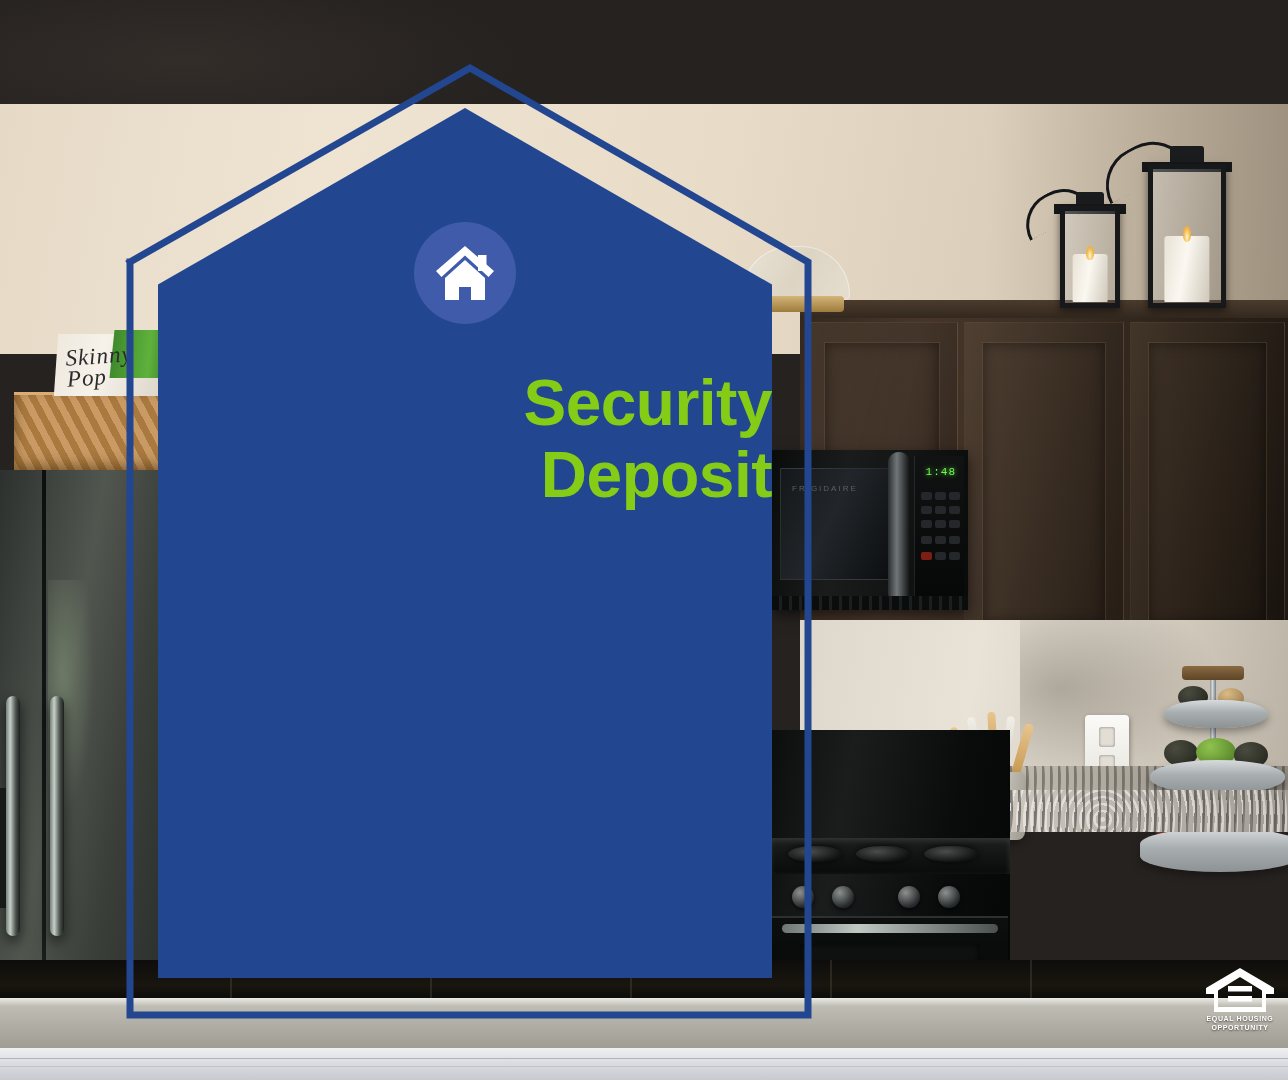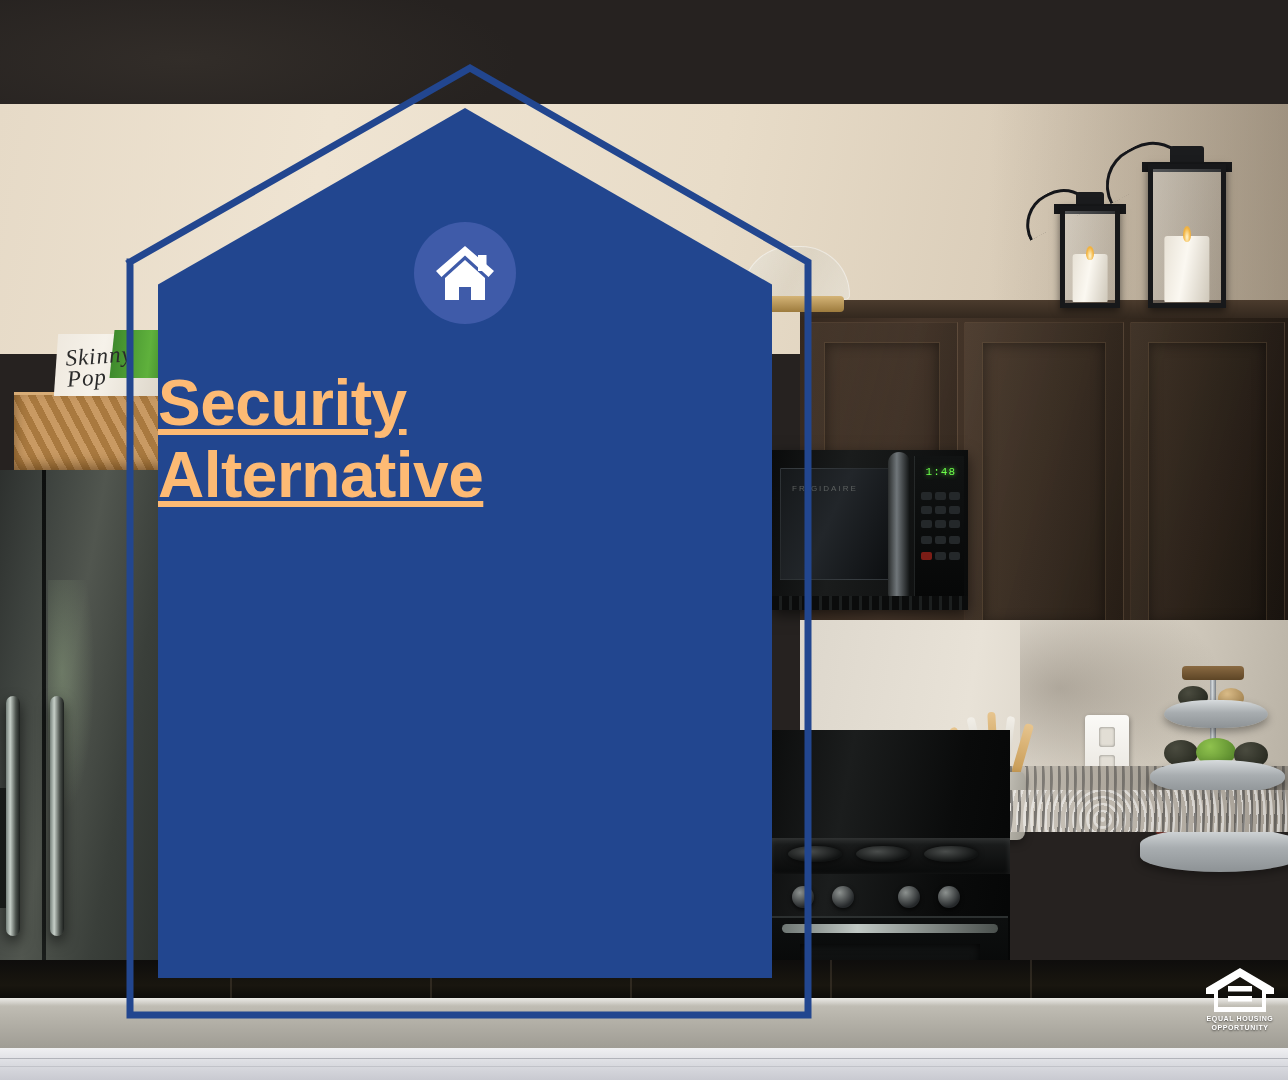--- a/index.html
+++ b/index.html
@@ -369,24 +369,23 @@
   .icon-circle{
     position:absolute; left:50%; transform:translateX(-50%);
     top:114px; width:102px; height:102px; border-radius:50%;
     background:var(--accent,#3F5BA9);
     display:flex; align-items:center; justify-content:center;
   }
   .icon-circle svg{ display:block; }
 
   .headline{
     position:absolute; left:0; right:0; top:260px;
-    text-align:left; color:#fdba74;
+    text-align:right; color:#84cc16;
     font-size:64px; font-weight:bold; line-height:1.12;
     letter-spacing:-.5px;
-    text-decoration:underline;
   }
 
   .body{
     position:absolute; left:24px; right:24px; top:556px;
     text-align:center; color:#f3f5fa;
     font-size:28.5px; font-weight:400; line-height:1.55;
     letter-spacing:.1px;
   }
 
   
@@ -579,21 +578,21 @@
         <svg width="62" height="58" viewBox="0 0 62 58">
           <path d="M31 2 L60 27 L54.5 33 L31 11.5 L7.5 33 L2 27 Z" fill="#ffffff"></path>
           <rect x="44" y="11" width="8.5" height="16" fill="#ffffff"></rect>
           <path d="M31 16 L51 34 L51 56 L11 56 L11 34 Z" fill="#ffffff"></path>
           <rect x="25" y="43" width="12" height="13" fill="#3F5BA9"></rect>
         </svg>
       </div>
 
       <div class="headline">
         <div>Security</div>
-        <div>Alternative</div>
+        <div>Deposit</div>
       </div>
 
     </div>
   </div>
 
 
   <div class="eho">
     <svg width="72" height="48" viewBox="0 0 72 48">
       <path d="M36 2 L70 22 L70 28 L62 28 L62 46 L10 46 L10 28 L2 28 L2 22 Z
                M36 11 L14 24.5 L14 41 L58 41 L58 24.5 Z" fill="#ffffff"></path>

